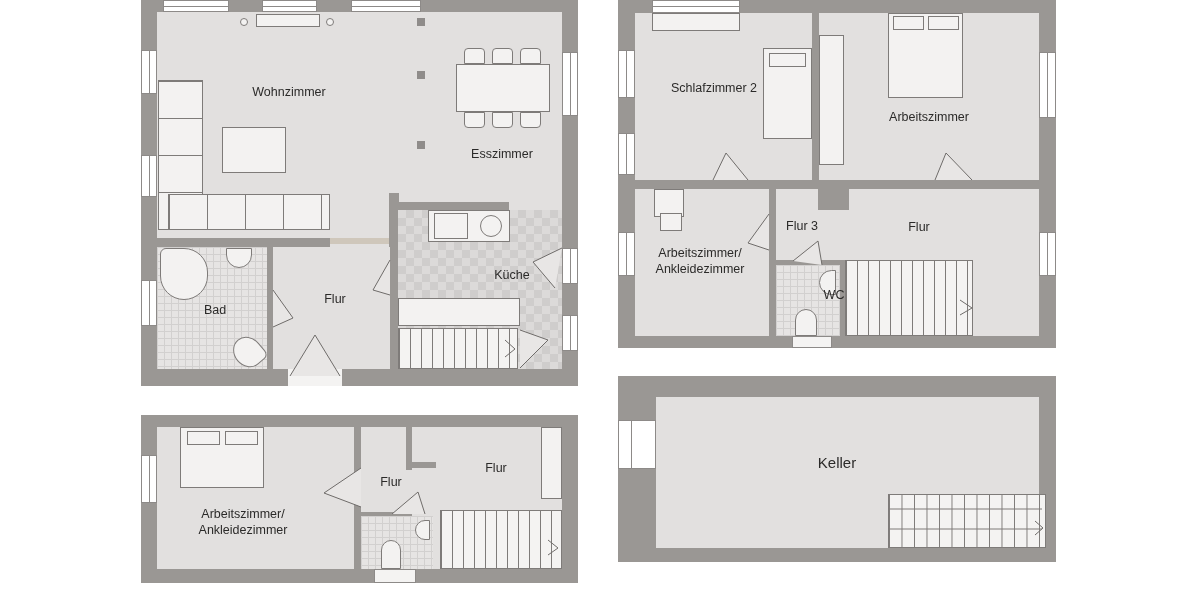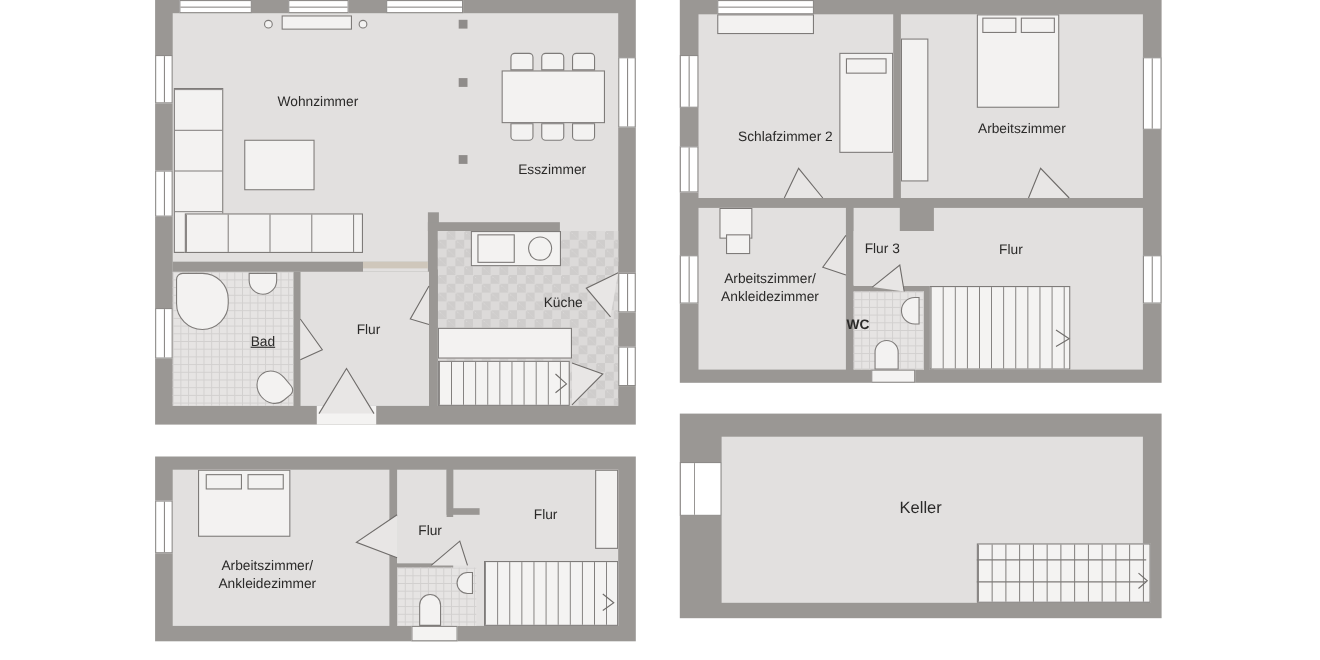--- a/index.html
+++ b/index.html
@@ -95,21 +95,21 @@
     <path d="M290 376 L315 335 L340 376" fill="#e8e6e5" stroke="#6f6c6a" stroke-width="1"></path>
     <path d="M390 260 L373 290 L390 295" fill="#e8e6e5" stroke="#6f6c6a" stroke-width="1"></path>
     <path d="M562 248 L533 262 L555 288" fill="#e8e6e5" stroke="#6f6c6a" stroke-width="1"></path>
     <path d="M520 330 L548 340 L520 368" fill="#e8e6e5" stroke="#6f6c6a" stroke-width="1"></path>
     <path d="M505 340 L515 349 L505 357" fill="none" stroke="#6f6c6a" stroke-width="1"></path>
   </svg>
 
   <div class="label" style="left:289px;top:93px;">Wohnzimmer</div>
   <div class="label" style="left:502px;top:155px;">Esszimmer</div>
   <div class="label" style="left:512px;top:276px;">Küche</div>
-  <div class="label" style="left:239px;top:311px;text-decoration:underline;">Bad</div>
+  <div class="label" style="left:215px;top:311px;">Bad</div>
   <div class="label" style="left:335px;top:300px;">Flur</div>
 </div>
 
 <div>
   <div class="wall" style="left:618px;top:0;width:438px;height:348px;"></div>
   <div class="floor" style="left:635px;top:13px;width:177px;height:167px;"></div>
   <div class="floor" style="left:819px;top:13px;width:220px;height:167px;"></div>
   <div class="floor" style="left:635px;top:189px;width:134px;height:147px;"></div>
   <div class="floor" style="left:776px;top:189px;width:42px;height:70px;"></div>
   <div class="floor" style="left:849px;top:189px;width:190px;height:147px;"></div>
@@ -138,29 +138,29 @@
   <div class="stairs" style="left:845px;top:260px;width:128px;height:76px;"></div>
 
   <svg width="1200" height="400" style="left:0;top:0;">
     <path d="M713 180 L726 153 L748 180" fill="#e8e6e5" stroke="#6f6c6a" stroke-width="1"></path>
     <path d="M935 180 L946 153 L972 180" fill="#e8e6e5" stroke="#6f6c6a" stroke-width="1"></path>
     <path d="M769 214 L748 243 L769 250" fill="#e8e6e5" stroke="#6f6c6a" stroke-width="1"></path>
     <path d="M793 261 L818 241 L822 265" fill="#e8e6e5" stroke="#6f6c6a" stroke-width="1"></path>
     <path d="M960 300 L972 308 L960 315" fill="none" stroke="#6f6c6a" stroke-width="1"></path>
   </svg>
 
-  <div class="label" style="left:714px;top:89px;margin-top:36px;">Schlafzimmer 2</div>
+  <div class="label" style="left:714px;top:89px;">Schlafzimmer 2</div>
   <div class="label" style="left:929px;top:118px;">Arbeitszimmer</div>
   <div class="label" style="left:700px;top:262px;">
     <div>Arbeitszimmer/</div>
     <div>Ankleidezimmer</div>
   </div>
   <div class="label" style="left:802px;top:227px;">Flur 3</div>
   <div class="label" style="left:919px;top:228px;">Flur</div>
-  <div class="label" style="left:780px;top:296px;font-weight:bold;">WC</div>
+  <div class="label" style="left:834px;top:296px;">WC</div>
 </div>
 
 <div>
   <div class="wall" style="left:141px;top:415px;width:437px;height:168px;"></div>
   <div class="floor" style="left:157px;top:427px;width:197px;height:142px;"></div>
   <div class="floor" style="left:361px;top:427px;width:45px;height:85px;"></div>
   <div class="floor" style="left:361px;top:470px;width:200px;height:42px;"></div>
   <div class="floor" style="left:412px;top:427px;width:150px;height:142px;"></div>
   <div class="tile" style="left:361px;top:516px;width:72px;height:53px;"></div>
   <div class="abs" style="left:374px;top:569px;width:42px;height:14px;background:#f4f3f2;border:1px solid #8d8a88;box-sizing:border-box;"></div>

